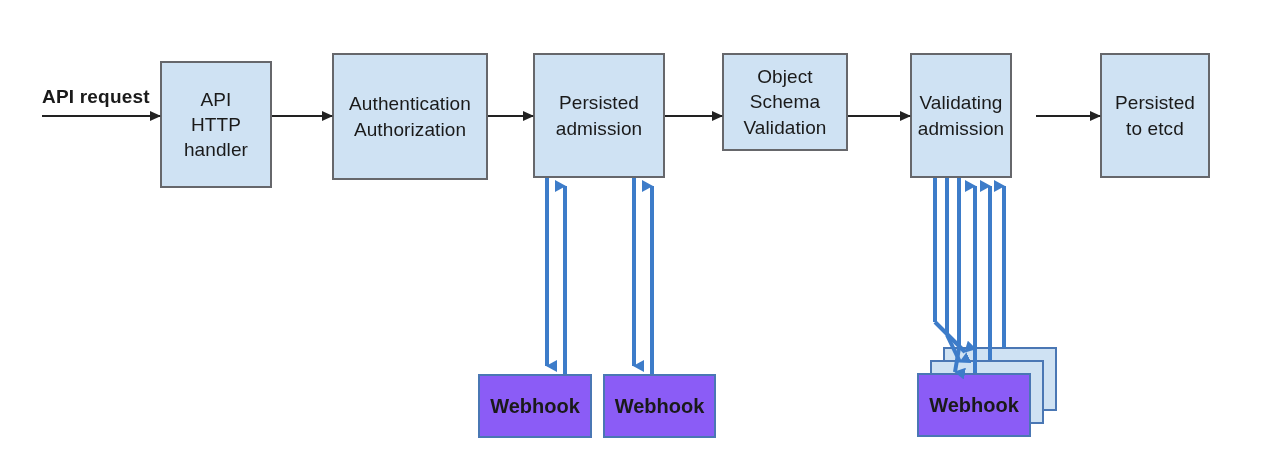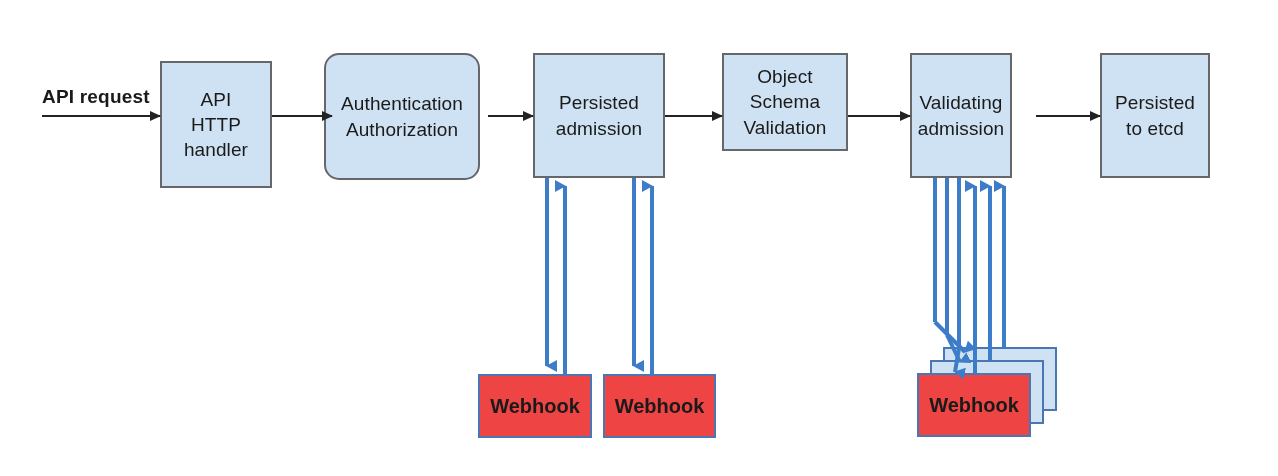--- a/index.html
+++ b/index.html
@@ -32,21 +32,21 @@
     font-size: 19px;
     line-height: 1.32;
     letter-spacing: 0.1px;
     white-space: pre-line;
     font-family: "Liberation Sans", sans-serif;
   }
   
   .webhook-box {
     position: absolute;
     box-sizing: border-box;
-    background: #ef4444;
+    background: #8b5cf6;
     border: 2px solid #4a77b4;
     display: flex;
     align-items: center;
     justify-content: center;
     text-align: center;
     color: #1a1a1a;
     font-size: 20px;
     font-weight: bold;
     font-family: "Liberation Sans", sans-serif;
   }
@@ -134,21 +134,21 @@
     <div class="webhook-ghost" style="left:930px; top:360px; width:114px; height:64px;"></div>
   </div>
 
   <div class="boxes-layer">
     <div class="stage-box" style="left:160px; top:53px; width:112px; height:127px;margin-top:8px;">
       <span>API
 HTTP
 handler</span>
     </div>
 
-    <div class="stage-box" style="left:324px; top:53px; width:156px; height:127px;border-radius:15px;">
+    <div class="stage-box" style="left:332px; top:53px; width:156px; height:127px;">
       <span>Authentication
 Authorization</span>
     </div>
 
     <div class="stage-box" style="left:533px; top:53px; width:132px; height:125px;">
       <span>Persisted
 admission</span>
     </div>
 
     <div class="stage-box" style="left:722px; top:53px; width:126px; height:98px;">

